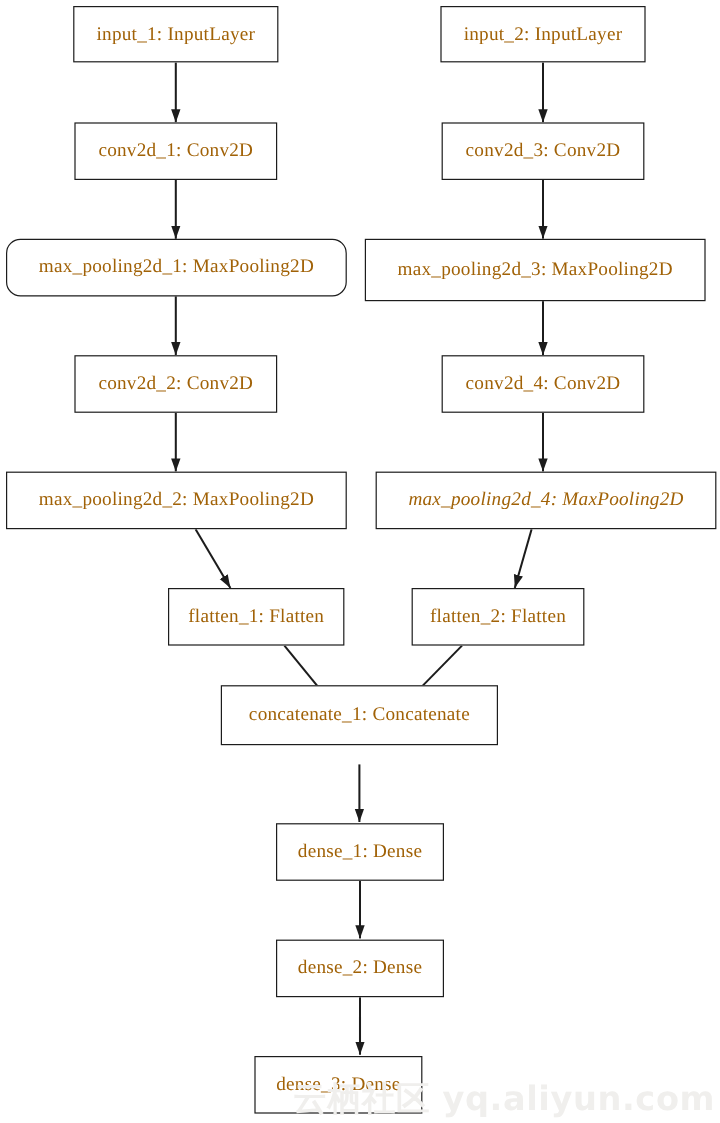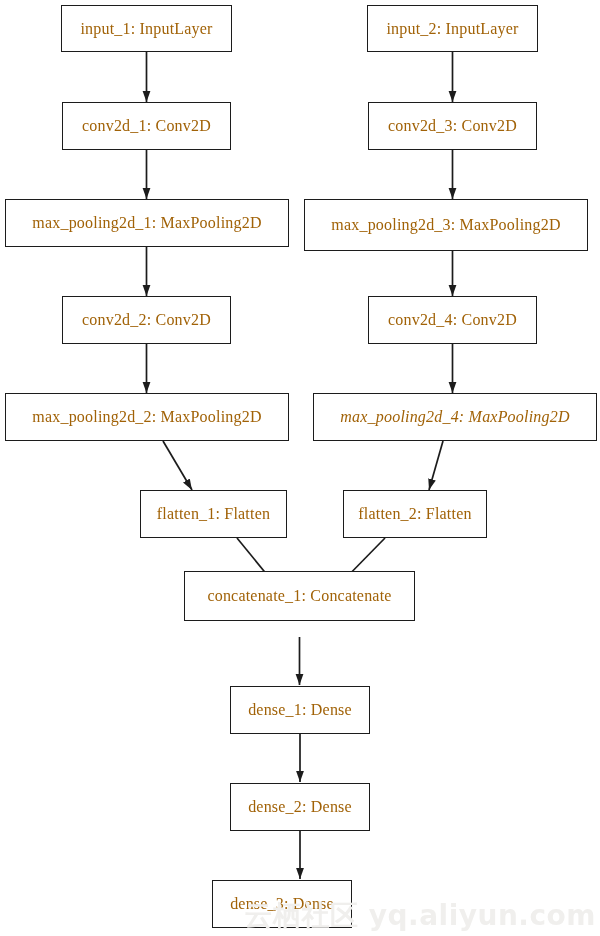--- a/index.html
+++ b/index.html
@@ -73,21 +73,21 @@
     <line x1="443" y1="441" x2="429" y2="490" stroke="#1c1c1c" stroke-width="1.7" marker-end="url(#arrow)"></line>
     <line x1="385" y1="538" x2="337" y2="587" stroke="#1c1c1c" stroke-width="1.7" marker-end="url(#arrow)"></line>
 
     <line x1="299.5" y1="637" x2="299.5" y2="685" stroke="#1c1c1c" stroke-width="1.7" marker-end="url(#arrow)"></line>
     <line x1="300" y1="734" x2="300" y2="782" stroke="#1c1c1c" stroke-width="1.7" marker-end="url(#arrow)"></line>
     <line x1="300" y1="831" x2="300" y2="879" stroke="#1c1c1c" stroke-width="1.7" marker-end="url(#arrow)"></line>
   </svg>
 
   <div class="node" style="left:61px;  top:5px;   width:171px; height:47px;">input_1: InputLayer</div>
   <div class="node" style="left:62px;  top:102px; width:169px; height:48px;">conv2d_1: Conv2D</div>
-  <div class="node" style="left:5px;   top:199px; width:284px; height:48px;">max_pooling2d_1: MaxPooling2D</div>
+  <div class="node" style="left:5px;   top:199px; width:284px; height:48px;border-radius:12px;">max_pooling2d_1: MaxPooling2D</div>
   <div class="node" style="left:62px;  top:296px; width:169px; height:48px;">conv2d_2: Conv2D</div>
   <div class="node" style="left:5px;   top:393px; width:284px; height:48px;">max_pooling2d_2: MaxPooling2D</div>
   <div class="node" style="left:140px; top:490px; width:147px; height:48px;">flatten_1: Flatten</div>
 
   <div class="node" style="left:367px; top:5px;   width:171px; height:47px;">input_2: InputLayer</div>
   <div class="node" style="left:368px; top:102px; width:169px; height:48px;">conv2d_3: Conv2D</div>
   <div class="node" style="left:304px; top:199px; width:284px; height:52px;">max_pooling2d_3: MaxPooling2D</div>
   <div class="node" style="left:368px; top:296px; width:169px; height:48px;">conv2d_4: Conv2D</div>
   <div class="node" style="left:313px; top:393px; width:284px; height:48px;font-style:italic;">max_pooling2d_4: MaxPooling2D</div>
   <div class="node" style="left:343px; top:490px; width:144px; height:48px;">flatten_2: Flatten</div>

